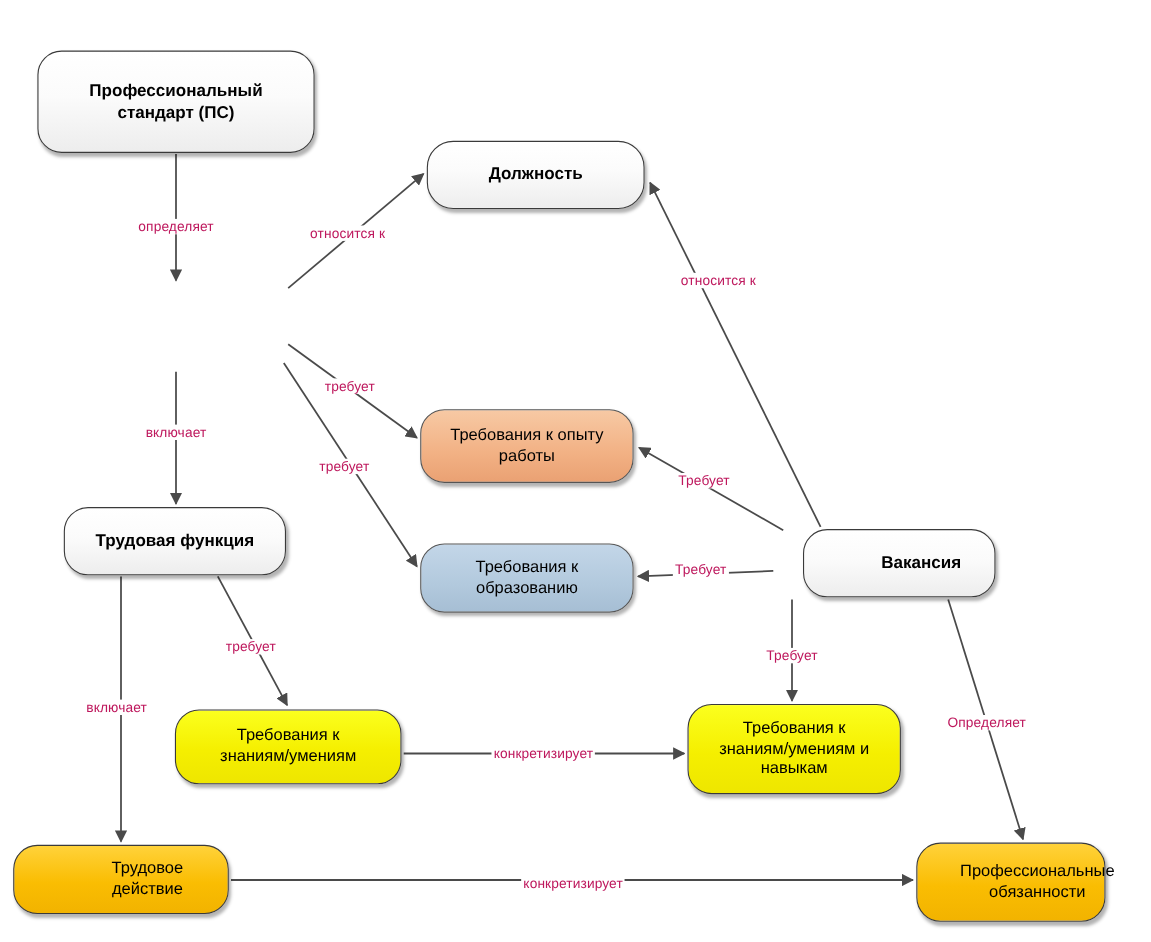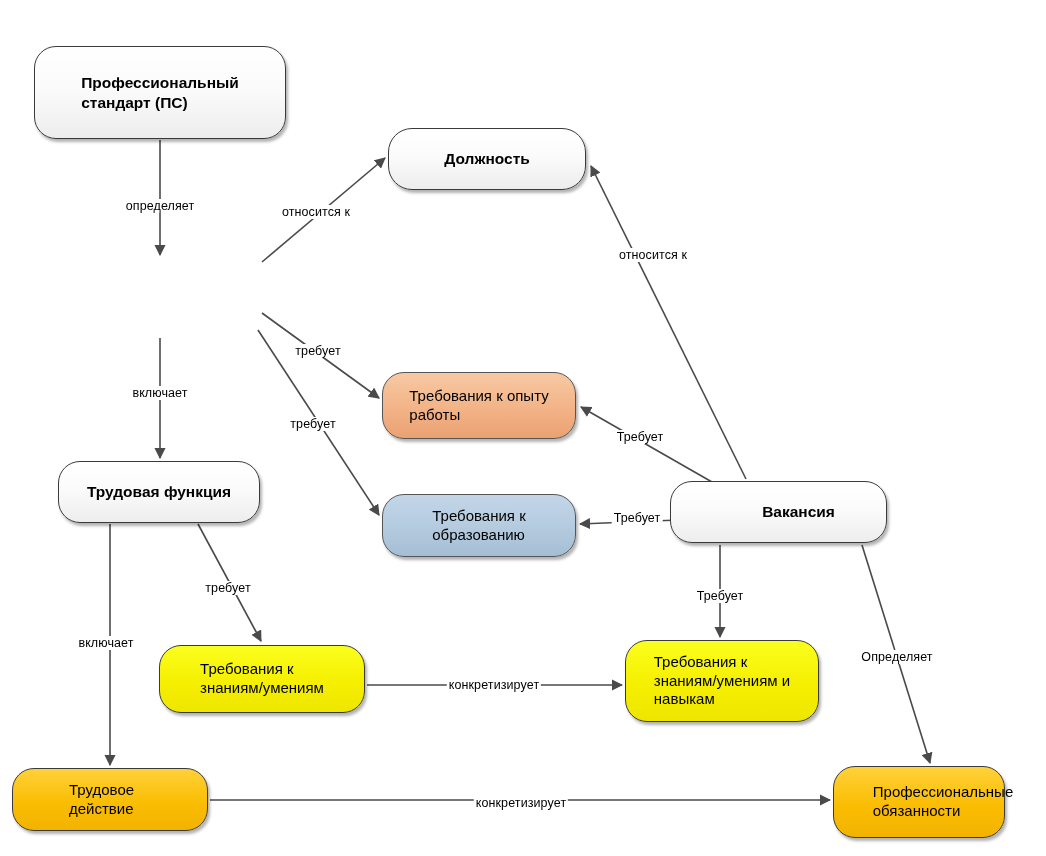--- a/index.html
+++ b/index.html
@@ -24,21 +24,21 @@
     top: 0;
     width: 1046px;
     height: 856px;
   }
   .node {
     position: absolute;
     box-sizing: border-box;
     display: flex;
     align-items: center;
     justify-content: center;
-    text-align: left;
+    text-align: center;
     border: 1.4px solid #2b2b2b;
     border-radius: 22px;
     color: #000000;
     line-height: 1.25;
     box-shadow: 2px 3px 3px rgba(0,0,0,0.30);
     z-index: 3;
   }
   .node-plain {
     background: linear-gradient(to bottom, #ffffff 0%, #fbfbfb 45%, #ededed 100%);
     border-color: #3a3a3a;
@@ -67,21 +67,21 @@
     padding-left: 48px;
   }
   .node-label {
     display: block;
     padding: 0 8px;
     white-space: pre-line;
   }
   .edge-label {
     position: absolute;
     font-size: 12.5px;
-    color: #000000;
+    color: #be185d;
     background: #ffffff;
     padding: 0 2px;
     white-space: nowrap;
     z-index: 4;
     transform: translate(-50%, -50%);
     letter-spacing: 0.1px;
   }
 </style>
 </head>
 <body>
@@ -144,21 +144,21 @@
   <div class="node node-peach" style="left:382px; top:372px; width:194px; height:67px;">
     <span class="node-label">Требования к опыту
 работы</span>
   </div>
 
   <div class="node node-blue" style="left:382px; top:494px; width:194px; height:63px;">
     <span class="node-label">Требования к
 образованию</span>
   </div>
 
-  <div class="node node-plain" style="left:670px; top:481px; width:217px; height:62px;padding-left:40px;">
+  <div class="node node-plain" style="left:730px; top:481px; width:175px; height:62px;padding-left:40px;">
     <span class="node-label">Вакансия</span>
   </div>
 
   <div class="node node-yellow" style="left:159px; top:645px; width:206px; height:68px;">
     <span class="node-label">Требования к
 знаниям/умениям</span>
   </div>
 
   <div class="node node-yellow" style="left:625px; top:640px; width:194px; height:82px;">
     <span class="node-label">Требования к

